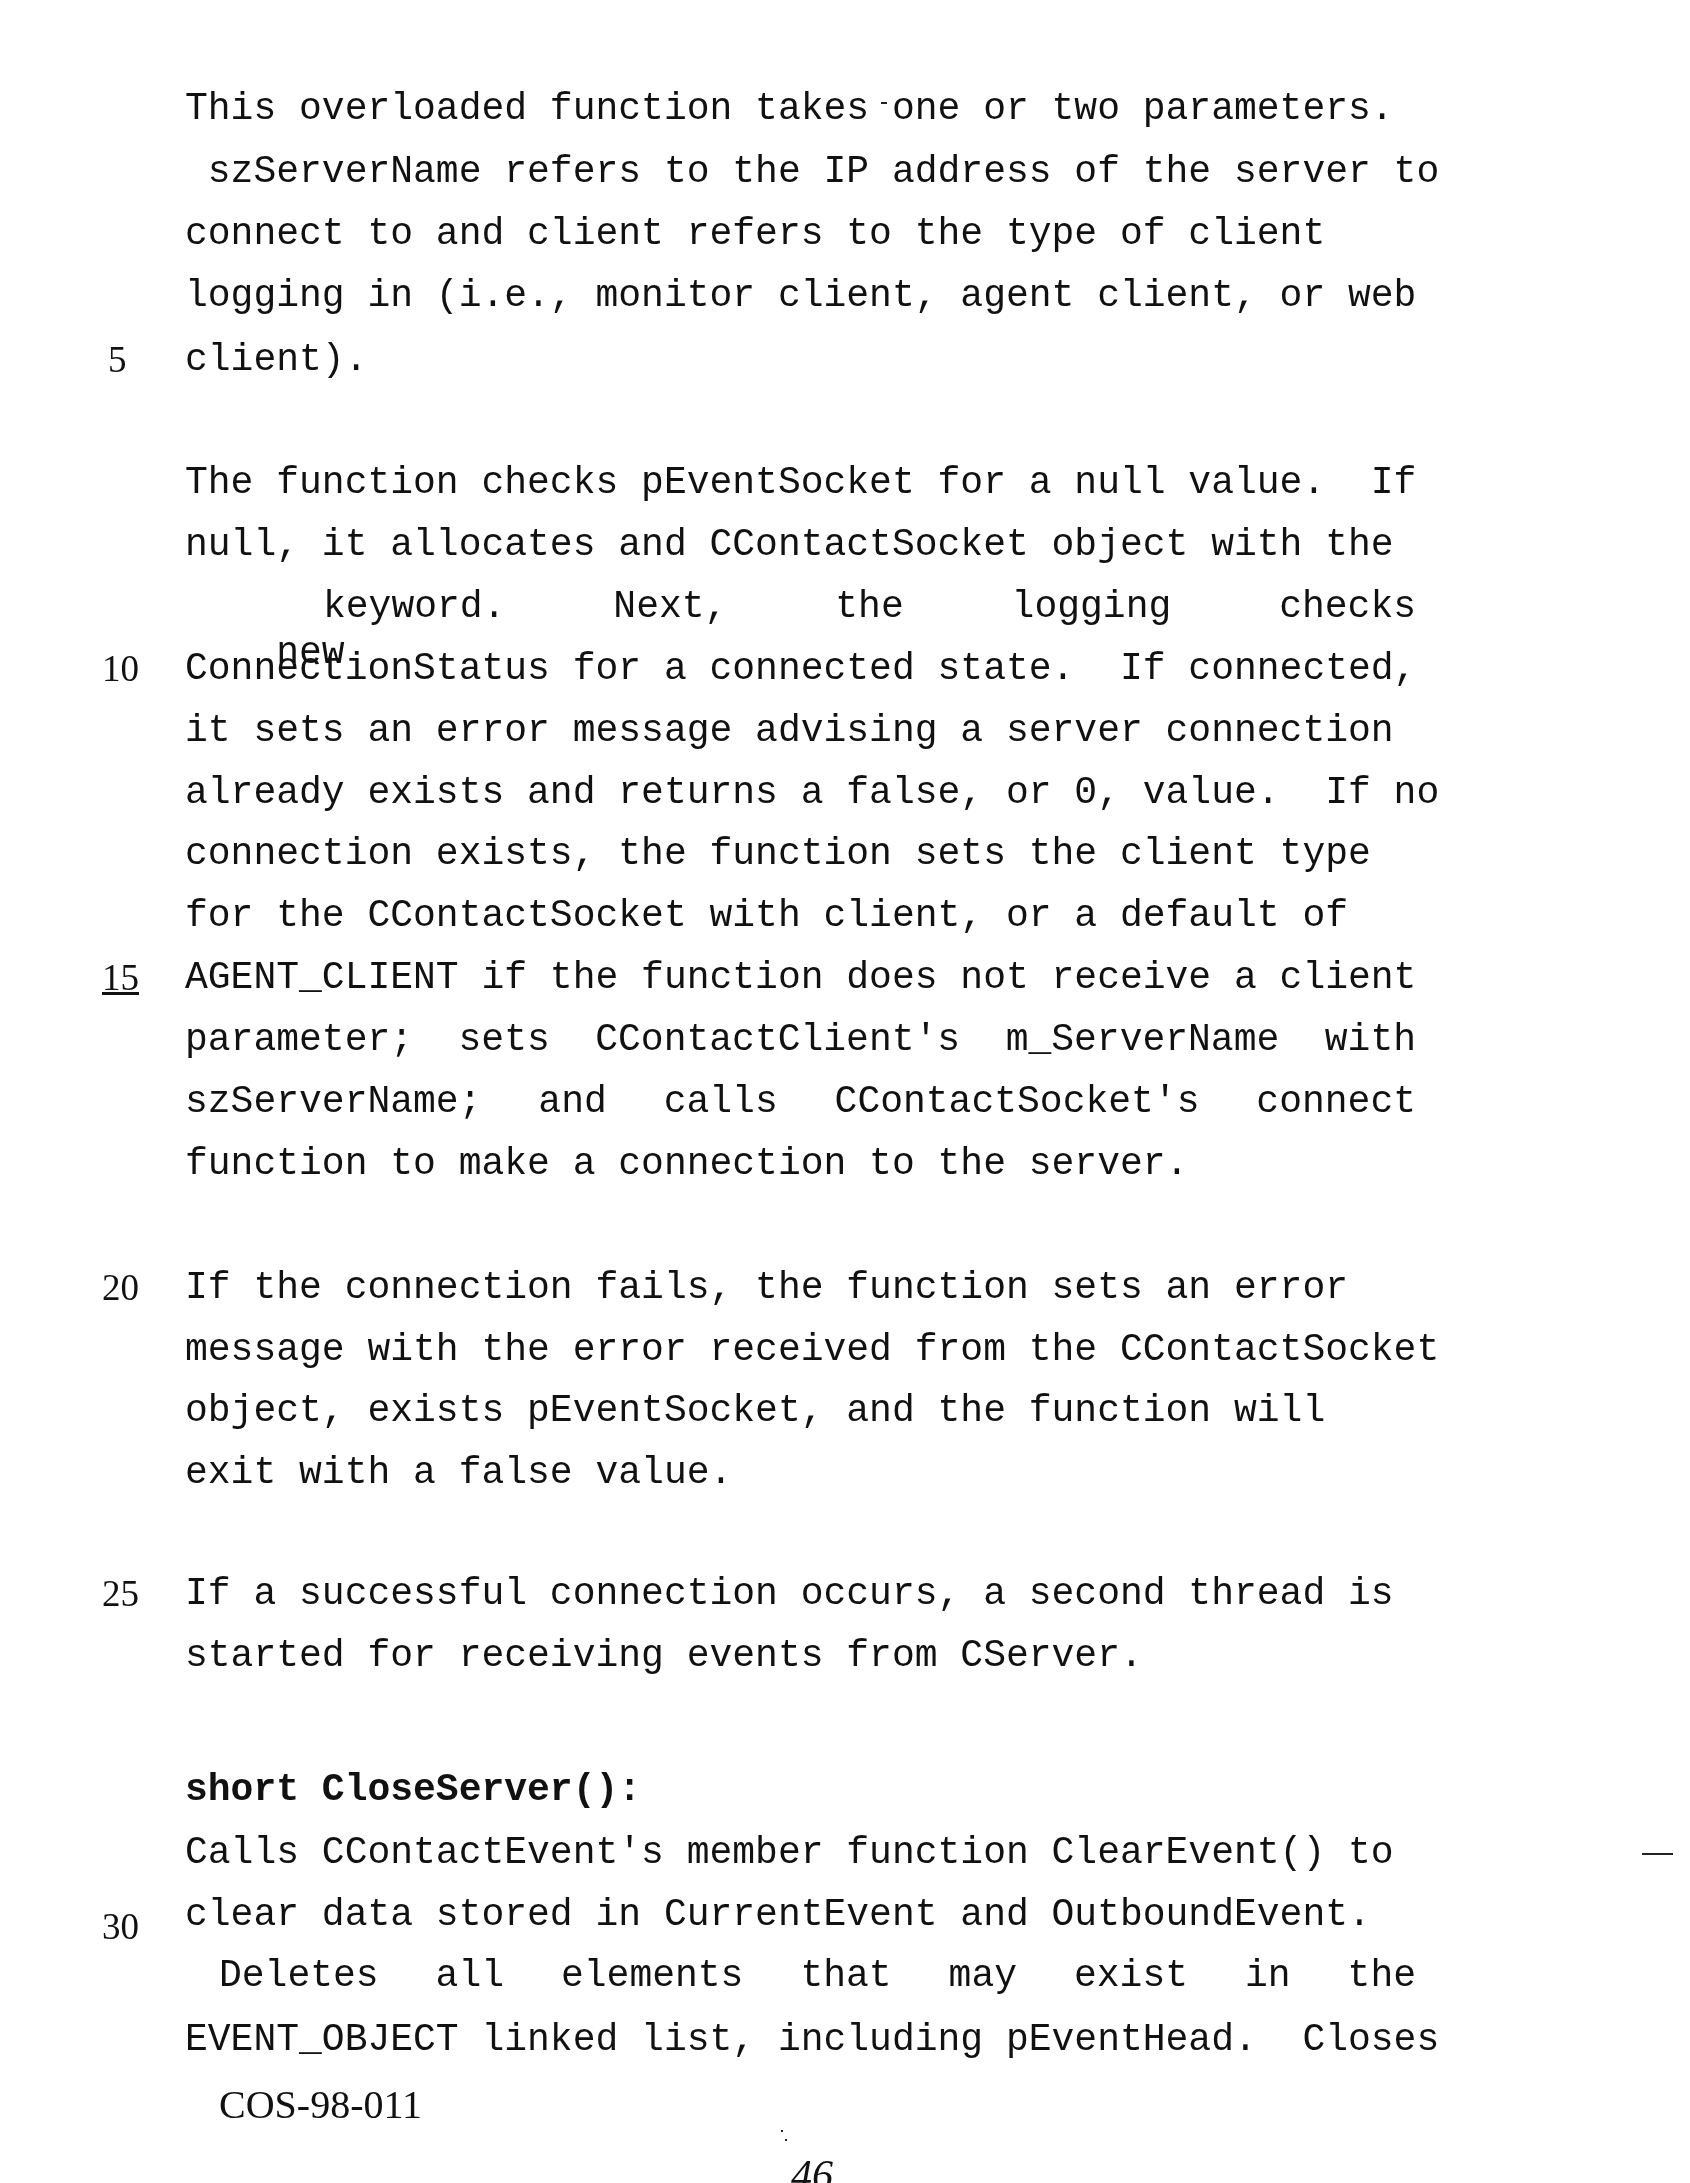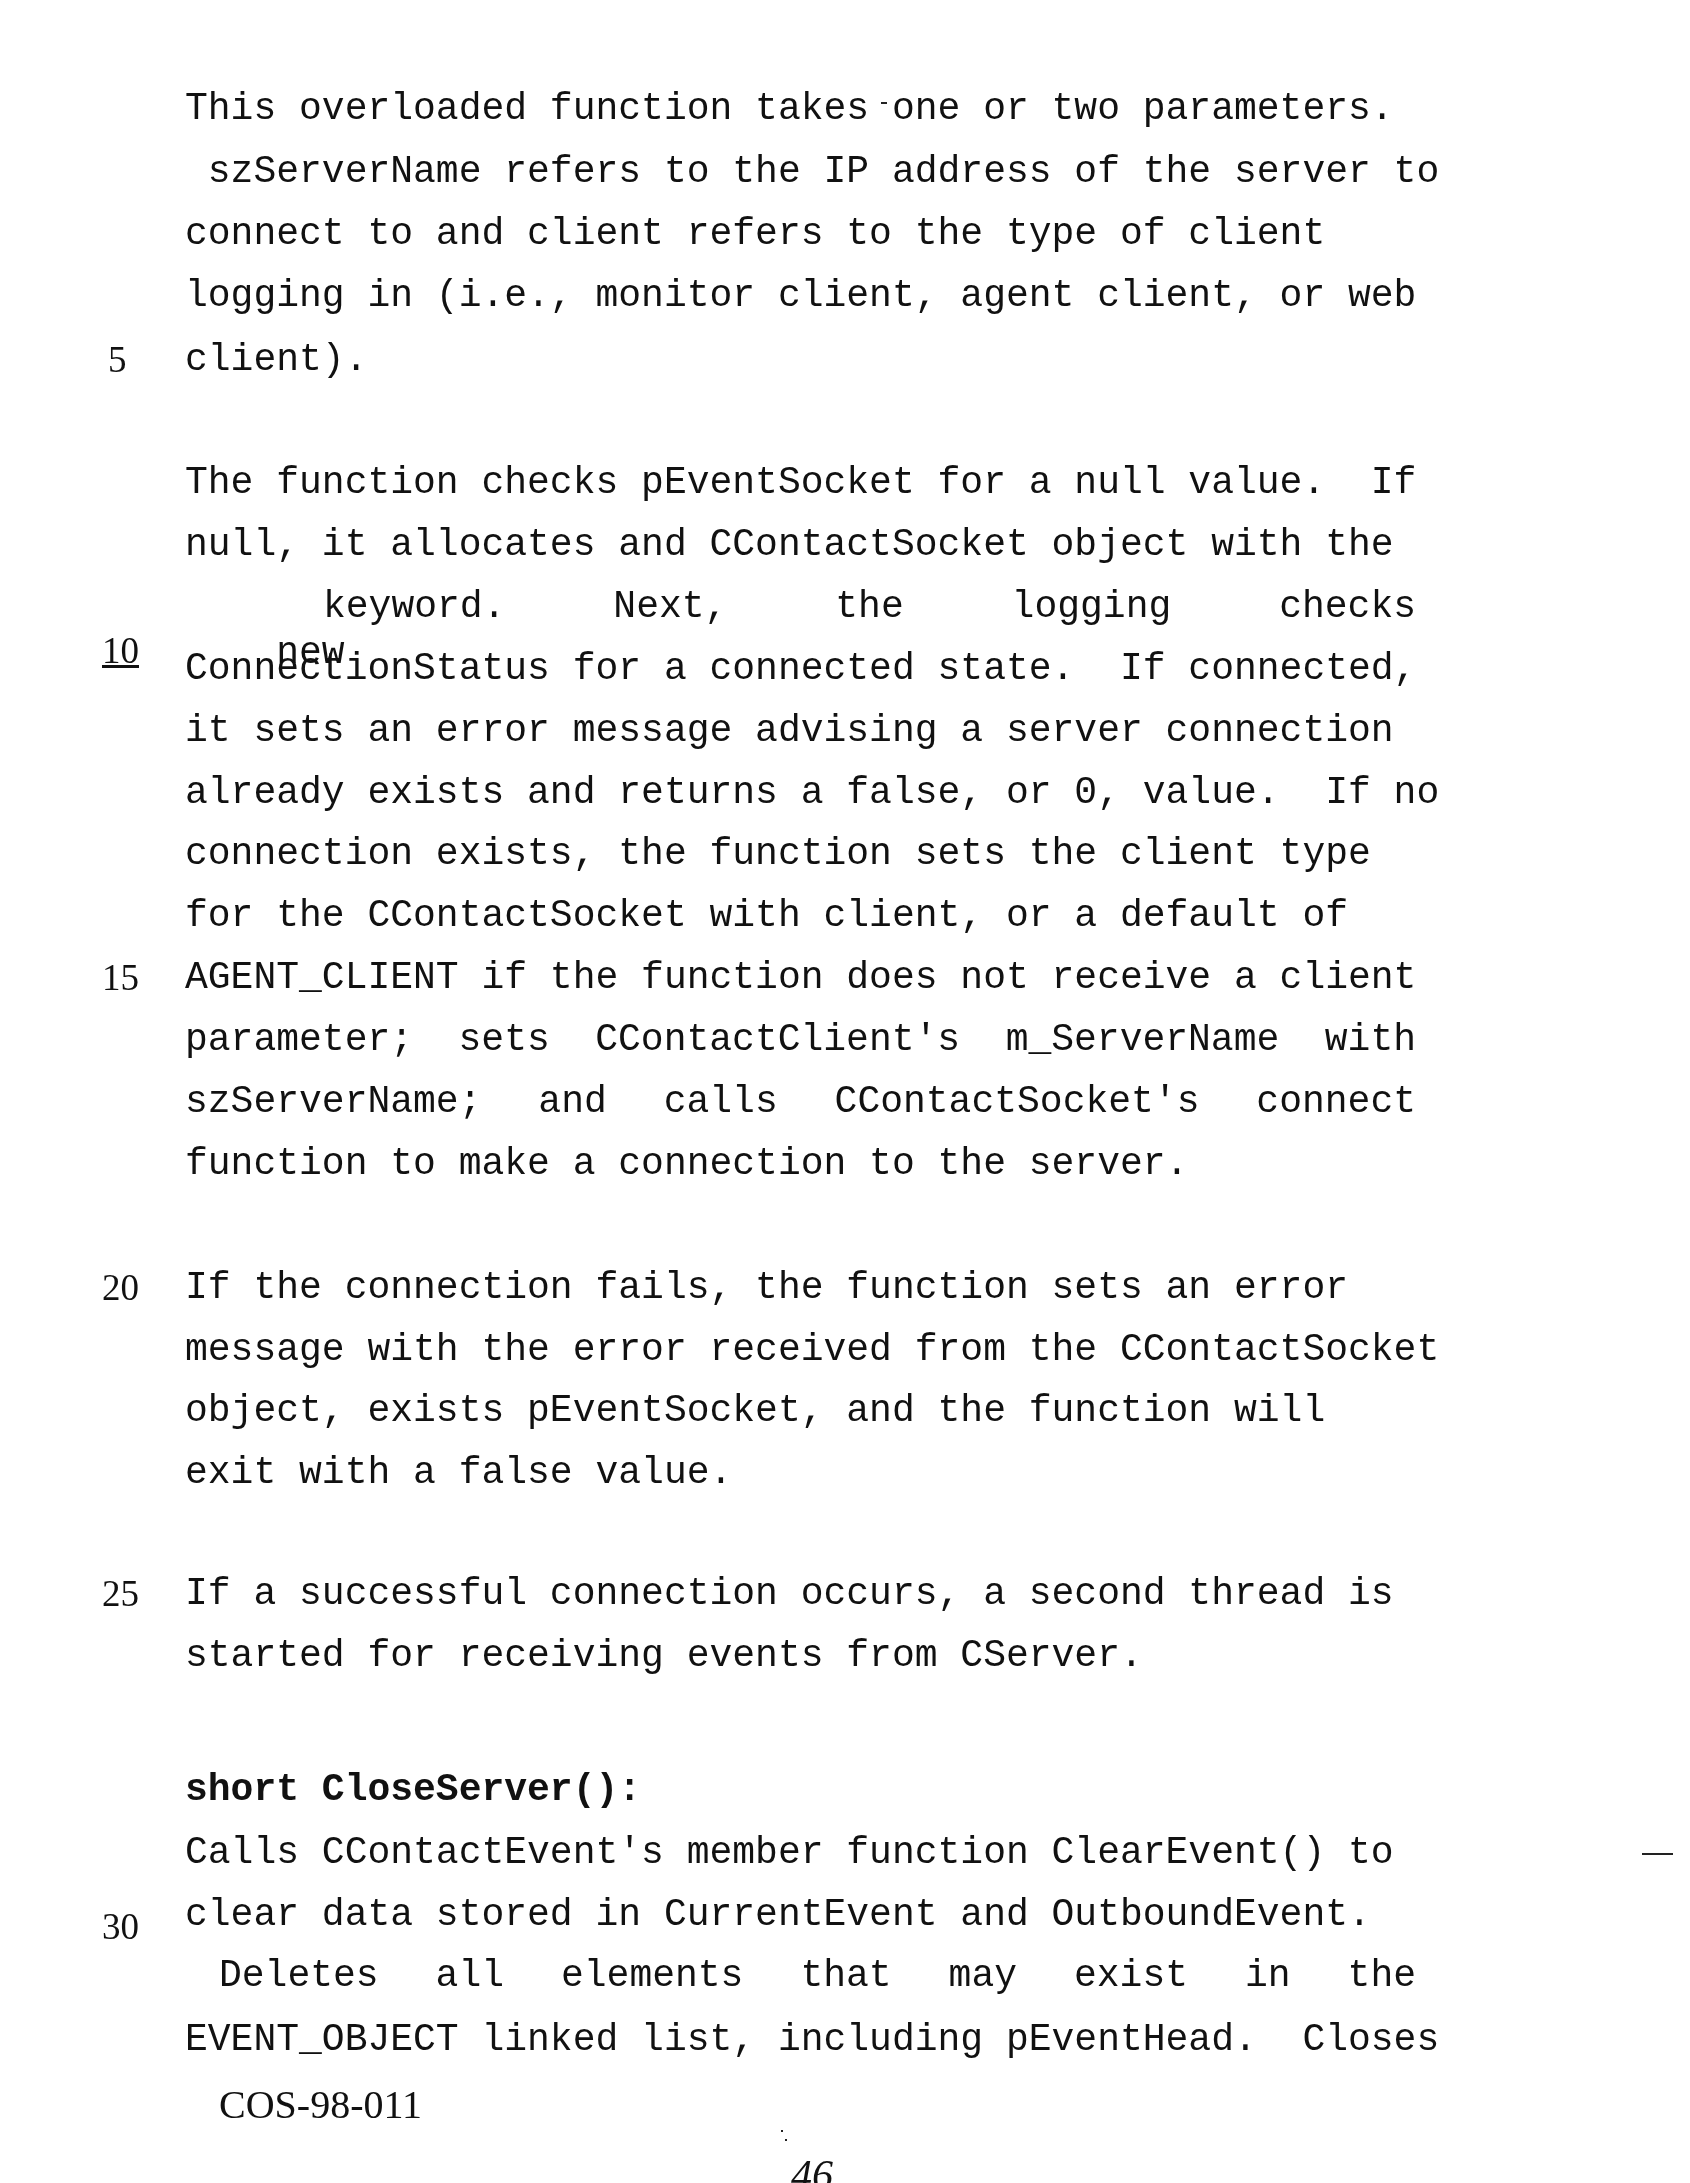--- a/index.html
+++ b/index.html
@@ -85,22 +85,22 @@
 <div>
   <div class="ln bold" style="top:1767px">short CloseServer():</div>
   <div class="ln" style="top:1830px">Calls CContactEvent's member function ClearEvent() to</div>
   <div class="ln" style="top:1892px">clear data stored in CurrentEvent and OutboundEvent.</div>
   <div class="ln just" style="top:1953px; left:219px; width:1197px;">Deletes all elements that may exist in the</div>
   <div class="ln" style="top:2017px">EVENT_OBJECT linked list, including pEventHead.  Closes</div>
 </div>
 
 <div>
   <div class="lnum" style="top:337px; left:108px;">5</div>
-  <div class="lnum" style="top:628px;text-decoration:underline;">10</div>
-  <div class="lnum" style="top:955px;">15</div>
+  <div class="lnum" style="top:646px;">10</div>
+  <div class="lnum" style="top:955px;text-decoration:underline;">15</div>
   <div class="lnum" style="top:1265px;">20</div>
   <div class="lnum" style="top:1571px;">25</div>
   <div class="lnum" style="top:1904px;">30</div>
 </div>
 
 <div class="docid" style="top:2082px">COS-98-011</div>
 <div class="pagenum" style="top:2152px">46</div>
 
 <div class="mark" style="left:1642px; top:1853px; width:31px; height:2.3px;"></div>
 <div class="mark" style="left:881px; top:102px; width:6.2px; height:2.3px;"></div>

